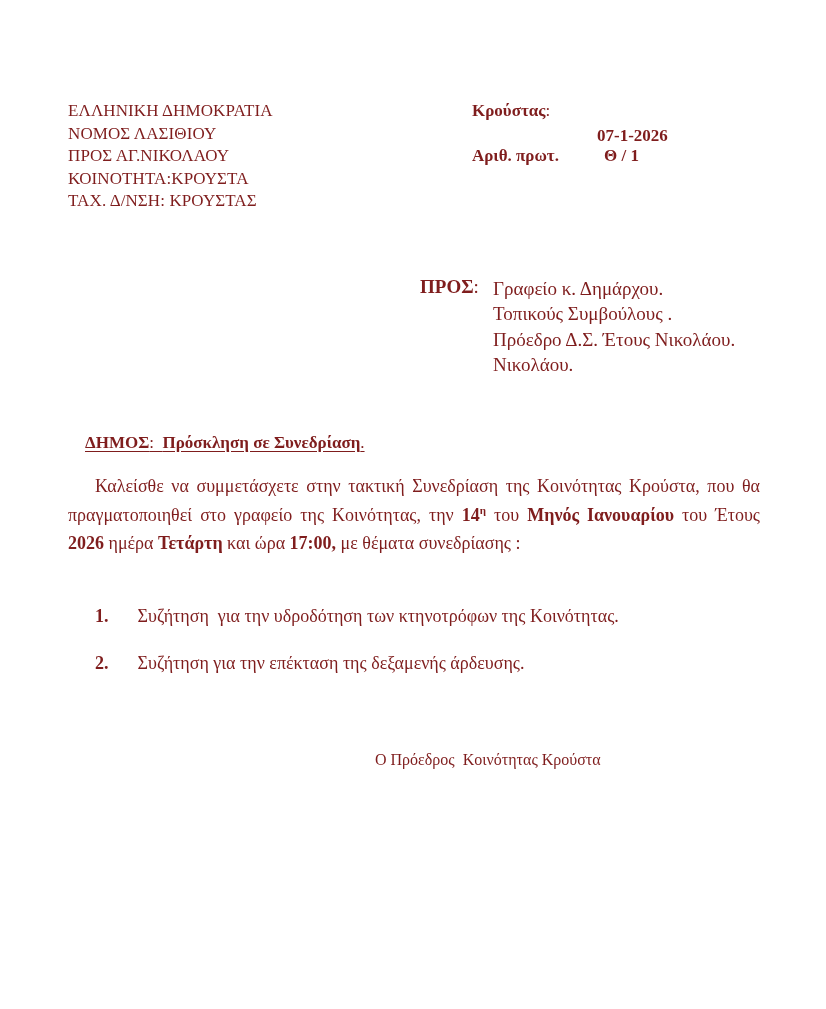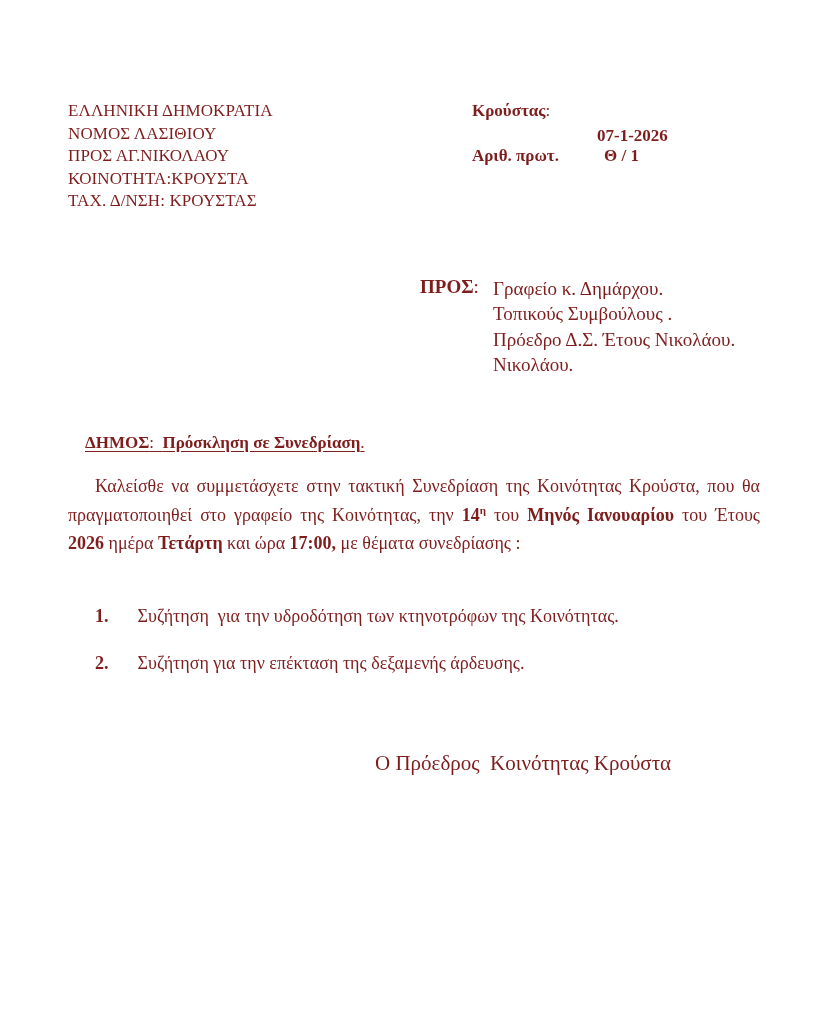--- a/index.html
+++ b/index.html
@@ -39,21 +39,21 @@
   }
 
   
   .agenda-item{left:95px;display:flex;font-size:18px;}
   .agenda-num{font-weight:bold;margin-right:10px;flex:0 0 auto;}
   .agenda-text{white-space:pre-wrap;margin-left:19px;}
   .agenda-item-1{top:606px;}
   .agenda-item-2{top:653px;}
 
   
-  .sig-title{left:375px;top:751px;font-size:21px;white-space:pre-wrap;}
+  .sig-title{left:375px;top:751px;font-size:16px;white-space:pre-wrap;}
   .sig-name{left:430px;top:820px;font-size:18px;}
 </style>
 </head>
 <body>
 
 <div class="page">
 
   <div class="abs agency">
     <div>ΕΛΛΗΝΙΚΗ ΔΗΜΟΚΡΑΤΙΑ</div>
     <div>ΝΟΜΟΣ ΛΑΣΙΘΙΟΥ</div>

